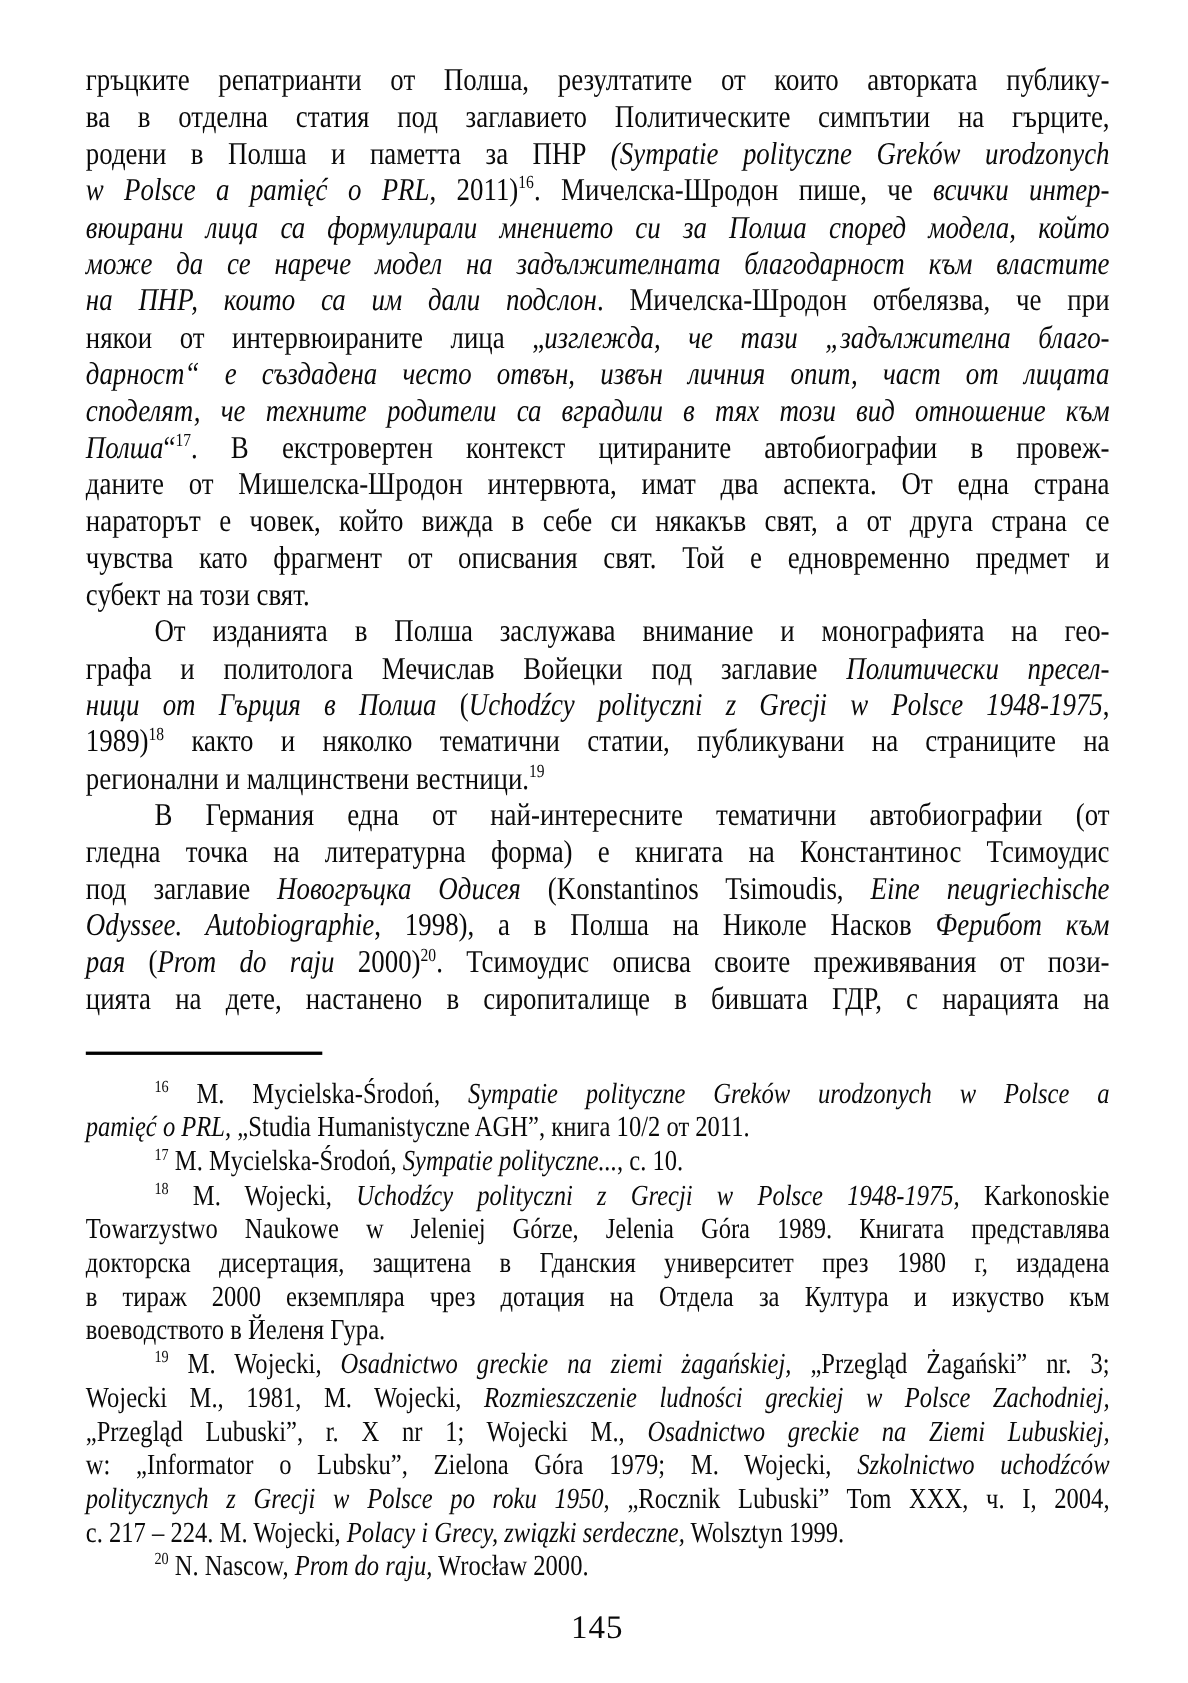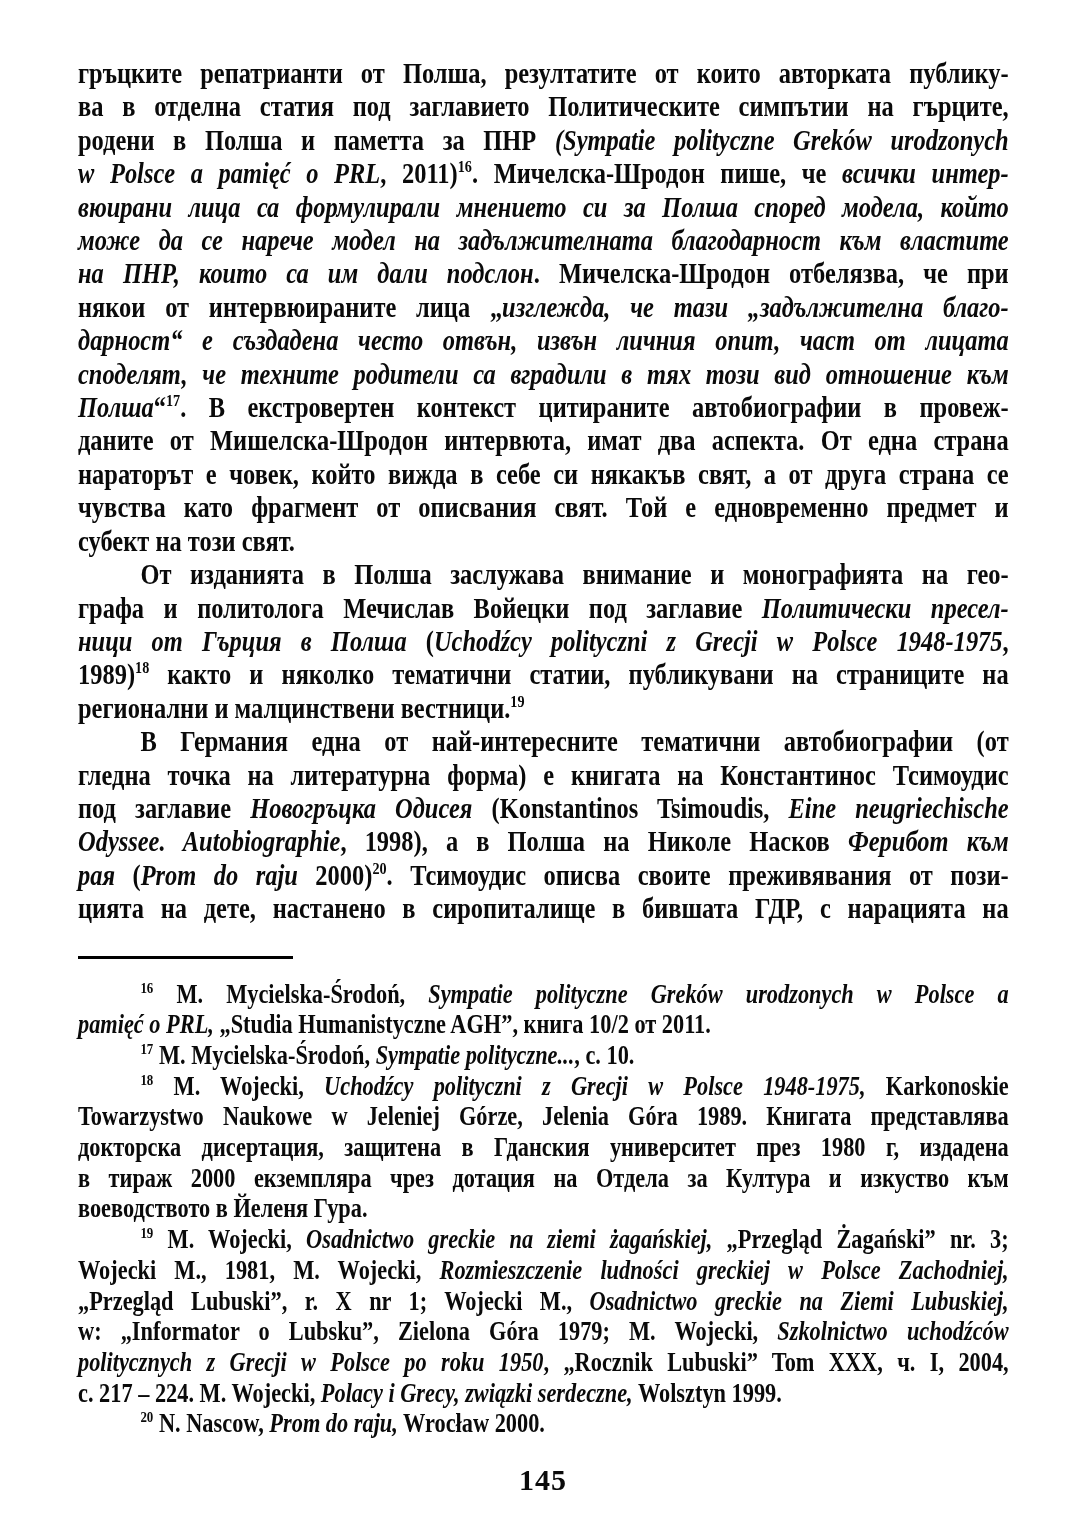--- a/index.html
+++ b/index.html
@@ -8,21 +8,20 @@
     background: #ffffff;
     color: #0a0a0a;
     font-family: "Liberation Serif", "DejaVu Serif", serif;
     position: relative;
     overflow: hidden;
   }
   .page {
     position: absolute; inset: 0;
     padding: 57px 0 0 78px;
     box-sizing: border-box;
-    font-weight: bold;
   }
   
   .condensed {
     width: 1104px;
     transform: scaleX(0.843);
     transform-origin: top left;
   }
   .ln {
     text-align: justify;
     text-align-last: justify;

